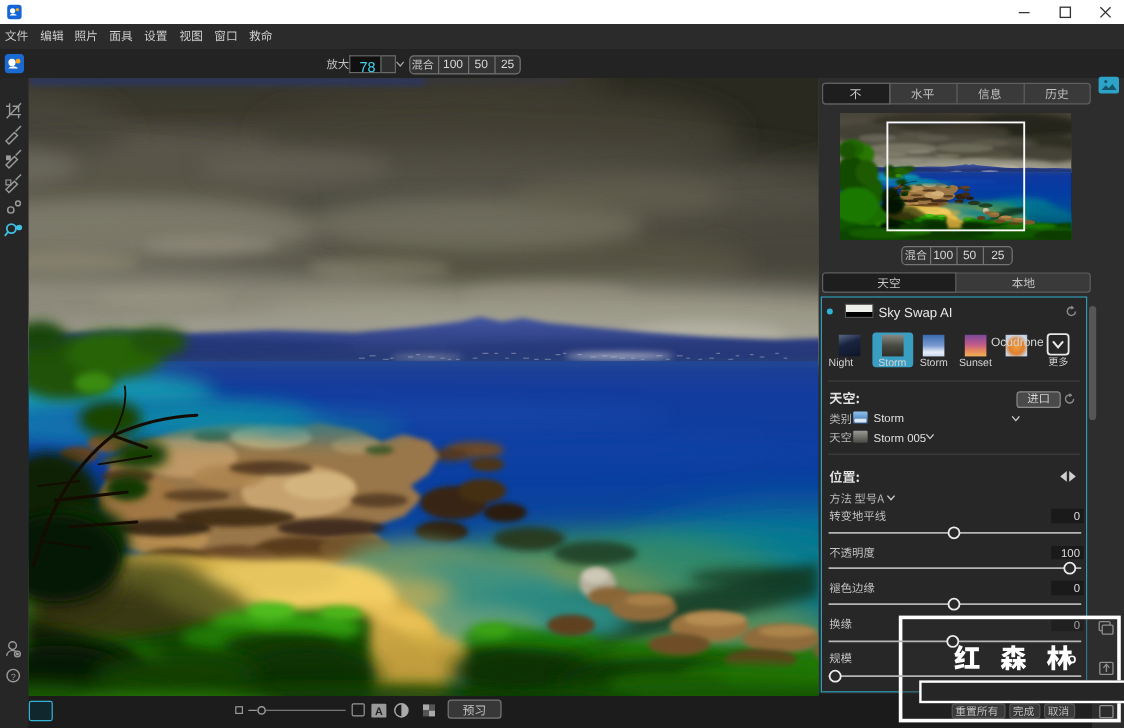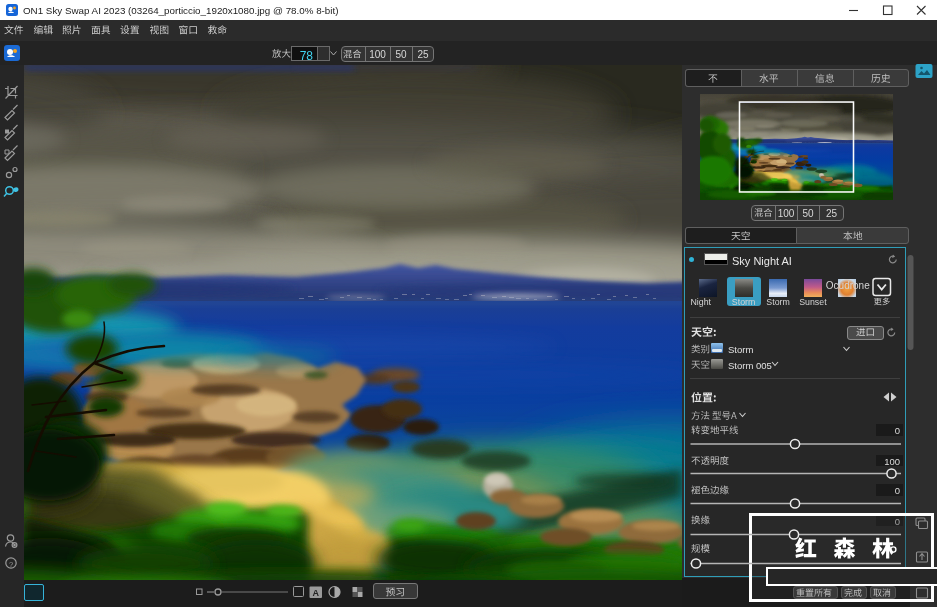--- a/index.html
+++ b/index.html
@@ -7,21 +7,20 @@
 .abs{position:absolute}
 
 </style></head><body>
 <div id="app">
 <div class="abs" style="left:0;top:0;width:937px;height:20px;background:#fff"></div>
 <div class="abs" style="left:0;top:20px;width:937px;height:21px;background:#2b2b2b"></div>
 <div class="abs" style="left:0;top:41px;width:937px;height:24px;background:#232323"></div>
 <div class="abs" style="left:0;top:65px;width:24px;height:542px;background:#262626"></div>
 <div class="abs" style="left:24px;top:580px;width:658px;height:27px;background:#1c1c1c"></div>
 <div class="abs" style="left:682px;top:65px;width:255px;height:542px;background:#2d2d2d"></div>
-<div class="abs" style="left:23px;top:5px;font-size:9.8px;color:#1b1b1b;letter-spacing:0">ON1 Sky Swap AI 2023 (03264_porticcio_1920x1080.jpg @ 78.0% 8-bit)</div>
 <div class="abs" style="left:291px;top:46px;width:26px;height:15px;background:#101010;border:1px solid #6a6a6a;border-right:none"></div>
 <div class="abs" style="left:317px;top:46px;width:13px;height:15px;background:#2e2e2e;border:1px solid #6a6a6a"></div>
 <div class="abs" style="left:291px;top:48.5px;width:22px;font-size:12px;color:#41d4f0;text-align:right">78</div>
 <div class="abs" style="left:341px;top:45.5px;width:93px;height:16px;border:1px solid #757575;border-radius:4px;background:#333"></div>
 <div class="abs" style="left:365px;top:46.5px;width:1px;height:14px;background:#757575"></div>
 <div class="abs" style="left:390px;top:46.5px;width:1px;height:14px;background:#757575"></div>
 <div class="abs" style="left:412px;top:46.5px;width:1px;height:14px;background:#757575"></div>
 <div class="abs" style="left:365px;top:48.5px;width:25px;font-size:10px;color:#d8d8d8;text-align:center">100</div>
 <div class="abs" style="left:390px;top:48.5px;width:22px;font-size:10px;color:#d8d8d8;text-align:center">50</div>
 <div class="abs" style="left:412px;top:48.5px;width:22px;font-size:10px;color:#d8d8d8;text-align:center">25</div>
@@ -37,21 +36,21 @@
 <div class="abs" style="left:775px;top:207.5px;width:22px;font-size:10px;color:#d8d8d8;text-align:center">100</div>
 <div class="abs" style="left:797px;top:207.5px;width:22px;font-size:10px;color:#d8d8d8;text-align:center">50</div>
 <div class="abs" style="left:819px;top:207.5px;width:25px;font-size:10px;color:#d8d8d8;text-align:center">25</div>
 <div class="abs" style="left:685px;top:227px;width:224px;height:17px;border:1px solid #5f5f5f;border-radius:3px;background:#3a3a3a"></div>
 <div class="abs" style="left:685px;top:227px;width:112px;height:17px;border:1px solid #5f5f5f;border-radius:3px 0 0 3px;background:#1e1e1e"></div>
 <div class="abs" style="left:684px;top:247px;width:222px;height:330px;background:#272727;border:1px solid #2f9db8"></div>
 <div class="abs" style="left:682px;top:578px;width:228px;height:29px;background:#1b1b1b"></div>
 <div class="abs" style="left:689px;top:256.5px;width:5px;height:5px;border-radius:50%;background:#2fb3d6"></div>
 <div class="abs" style="left:703.5px;top:253px;width:24px;height:12px;background:#000;border:1px solid #555"></div>
 <div class="abs" style="left:704.5px;top:254px;width:22px;height:6px;background:#edefeb"></div>
-<div class="abs" style="left:732px;top:254.5px;font-size:11px;color:#e8e8e8">Sky Night AI</div>
+<div class="abs" style="left:732px;top:254.5px;font-size:11px;color:#e8e8e8">Sky Swap AI</div>
 <div class="abs" style="left:690px;top:316.5px;width:210px;height:1px;background:#3f3f3f"></div>
 <div class="abs" style="left:690px;top:377.5px;width:210px;height:1px;background:#3f3f3f"></div>
 <div class="abs" style="left:726.5px;top:276.5px;width:34.5px;height:29.5px;background:#3a9ec2;border-radius:3px"></div>
 <div class="abs" style="left:698.5px;top:278.5px;width:18px;height:18px;background:linear-gradient(160deg,#5a6a8a 0%,#1a2440 40%,#0d1526 100%)"></div>
 <div class="abs" style="left:690.5px;top:296.5px;width:34px;font-size:8.8px;color:#d4d4d4;text-align:left">Night</div>
 <div class="abs" style="left:734.6px;top:278.5px;width:18px;height:18px;background:linear-gradient(180deg,#8a8a85 0%,#4a4a45 50%,#2e2e2a 100%)"></div>
 <div class="abs" style="left:726.6px;top:296.5px;width:34px;font-size:8.8px;color:#d4d4d4;text-align:center">Storm</div>
 <div class="abs" style="left:769.1px;top:278.5px;width:18px;height:18px;background:linear-gradient(180deg,#3a6ab0 0%,#7a9ad0 50%,#e8eef8 80%,#c8d8ee 100%)"></div>
 <div class="abs" style="left:761.1px;top:296.5px;width:34px;font-size:8.8px;color:#d4d4d4;text-align:center">Storm</div>
 <div class="abs" style="left:803.9px;top:278.5px;width:18px;height:18px;background:linear-gradient(180deg,#7a4a9a 0%,#c05a8a 45%,#e88a5a 75%,#f0b05a 100%)"></div>

